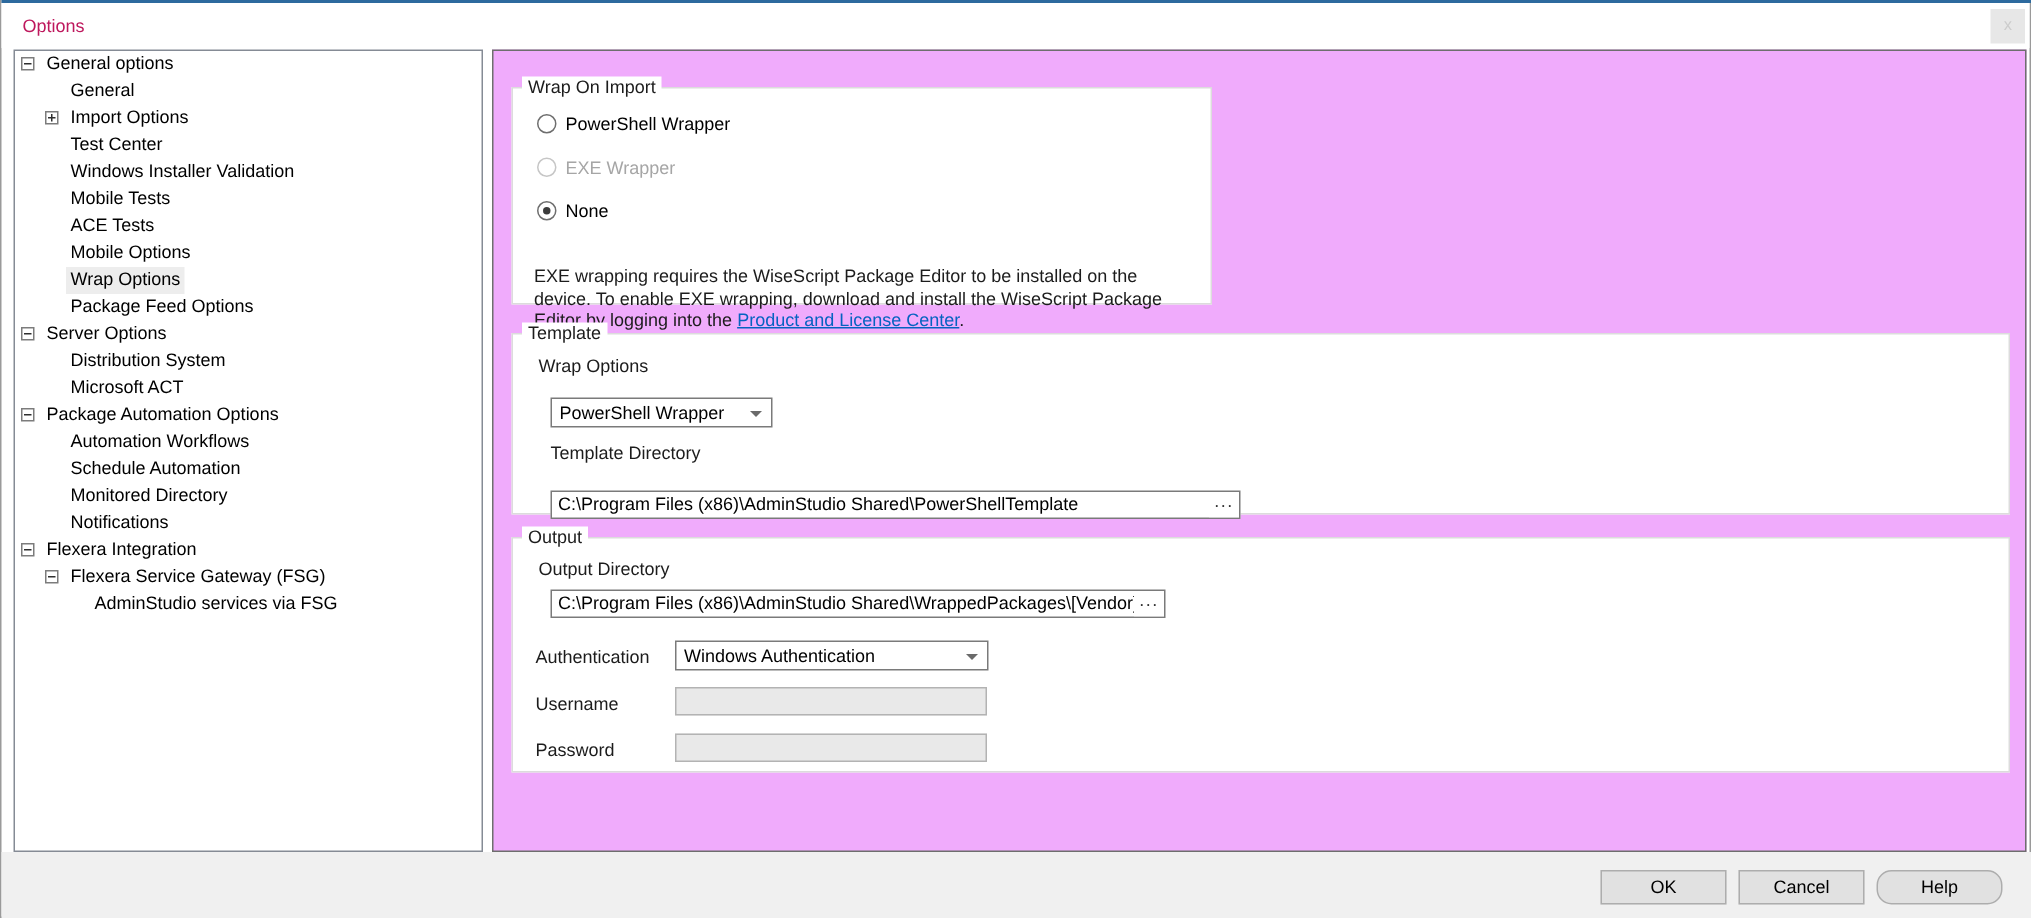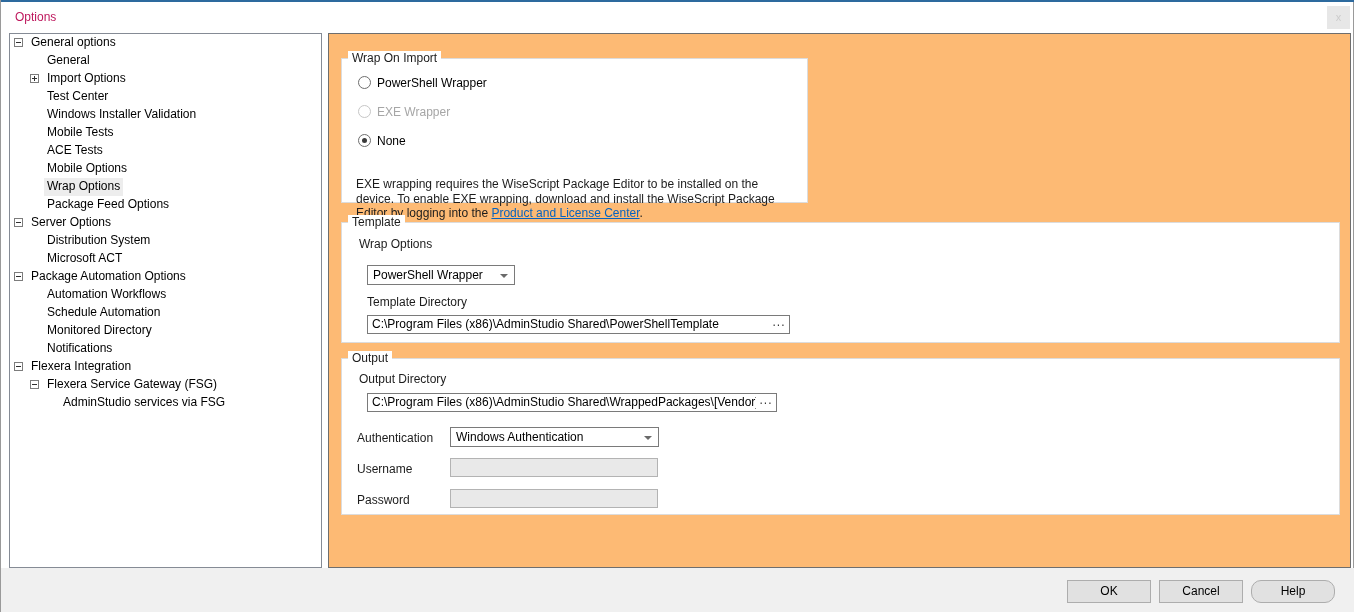--- a/index.html
+++ b/index.html
@@ -37,21 +37,21 @@
   .expander::before {
     content:""; position:absolute; left:1px; right:1px; top:3px; height:1px; background:#2f2f2f;
   }
   .expander.plus::after {
     content:""; position:absolute; top:1px; bottom:1px; left:3px; width:1px; background:#2f2f2f;
   }
 
   
   .content-panel {
     position:absolute; left:327px; top:33px; width:1023px; height:535px;
-    background:#fdba74; border:1px solid #6e6e6e;
+    background:#f0abfc; border:1px solid #6e6e6e;
   }
   .groupbox { position:absolute; border:1px solid #dcdcdc; background:#fff; }
   .group-title {
     position:absolute; top:-8px; left:6px; background:#fff; padding:0 4px; color:#1c1c1c;
   }
   .g-wrap   { left:12px; top:24px;  width:467px; height:145px; }
   .g-template { left:12px; top:188px; width:999px; height:121px; }
   .g-output { left:12px; top:324px; width:999px; height:157px; }
 
   .radio-row { position:absolute; left:16px; height:14px; line-height:14px; }
@@ -208,21 +208,21 @@
 
       <span class="field-label" style="left:17px; top:14px;">Wrap Options</span>
 
       <div class="combo" style="left:25px; top:42px; width:148px;">
         <span>PowerShell Wrapper</span>
         <span class="arrow"></span>
       </div>
 
       <span class="field-label" style="left:25px; top:72px;">Template Directory</span>
 
-      <div class="textfield" style="left:25px; top:92px; width:423px;">
+      <div class="textfield" style="left:25px; top:104px; width:460px;">
         <span>C:\Program Files (x86)\AdminStudio Shared\PowerShellTemplate</span>
         <span class="browse">...</span>
       </div>
     </div>
 
     <div class="groupbox g-output">
       <span class="group-title">Output</span>
 
       <span class="field-label" style="left:17px; top:13px;">Output Directory</span>
 

